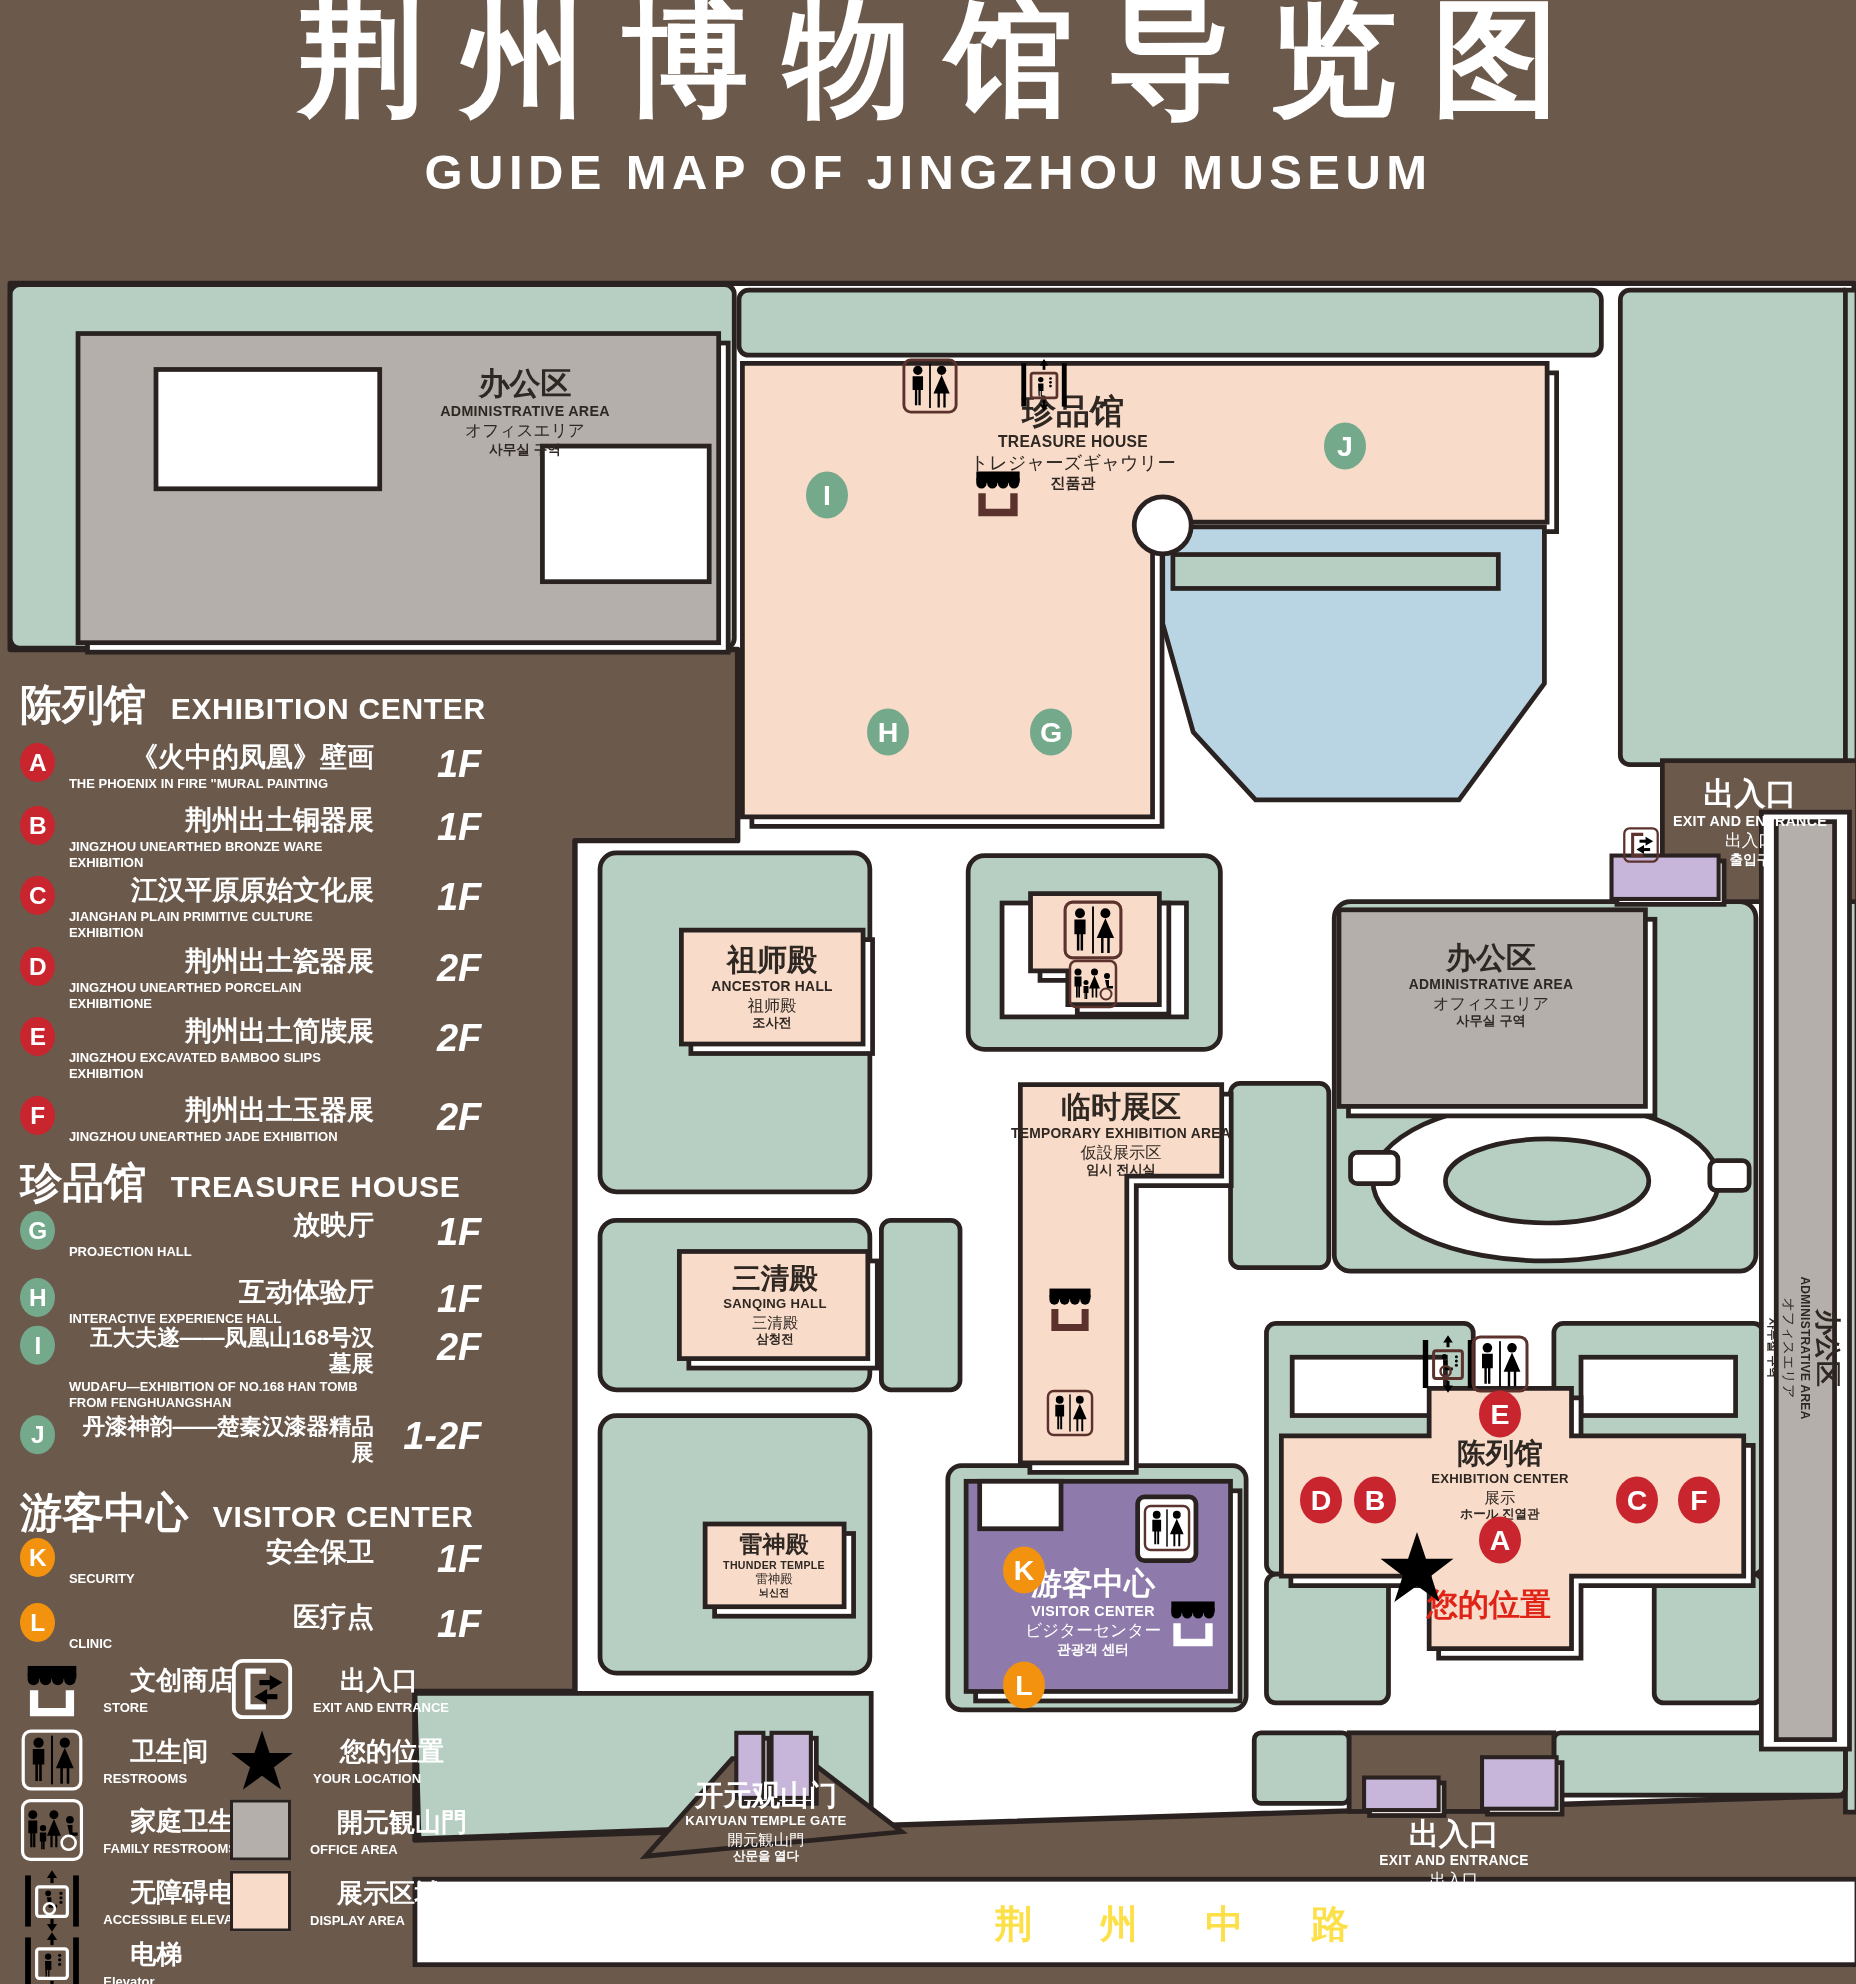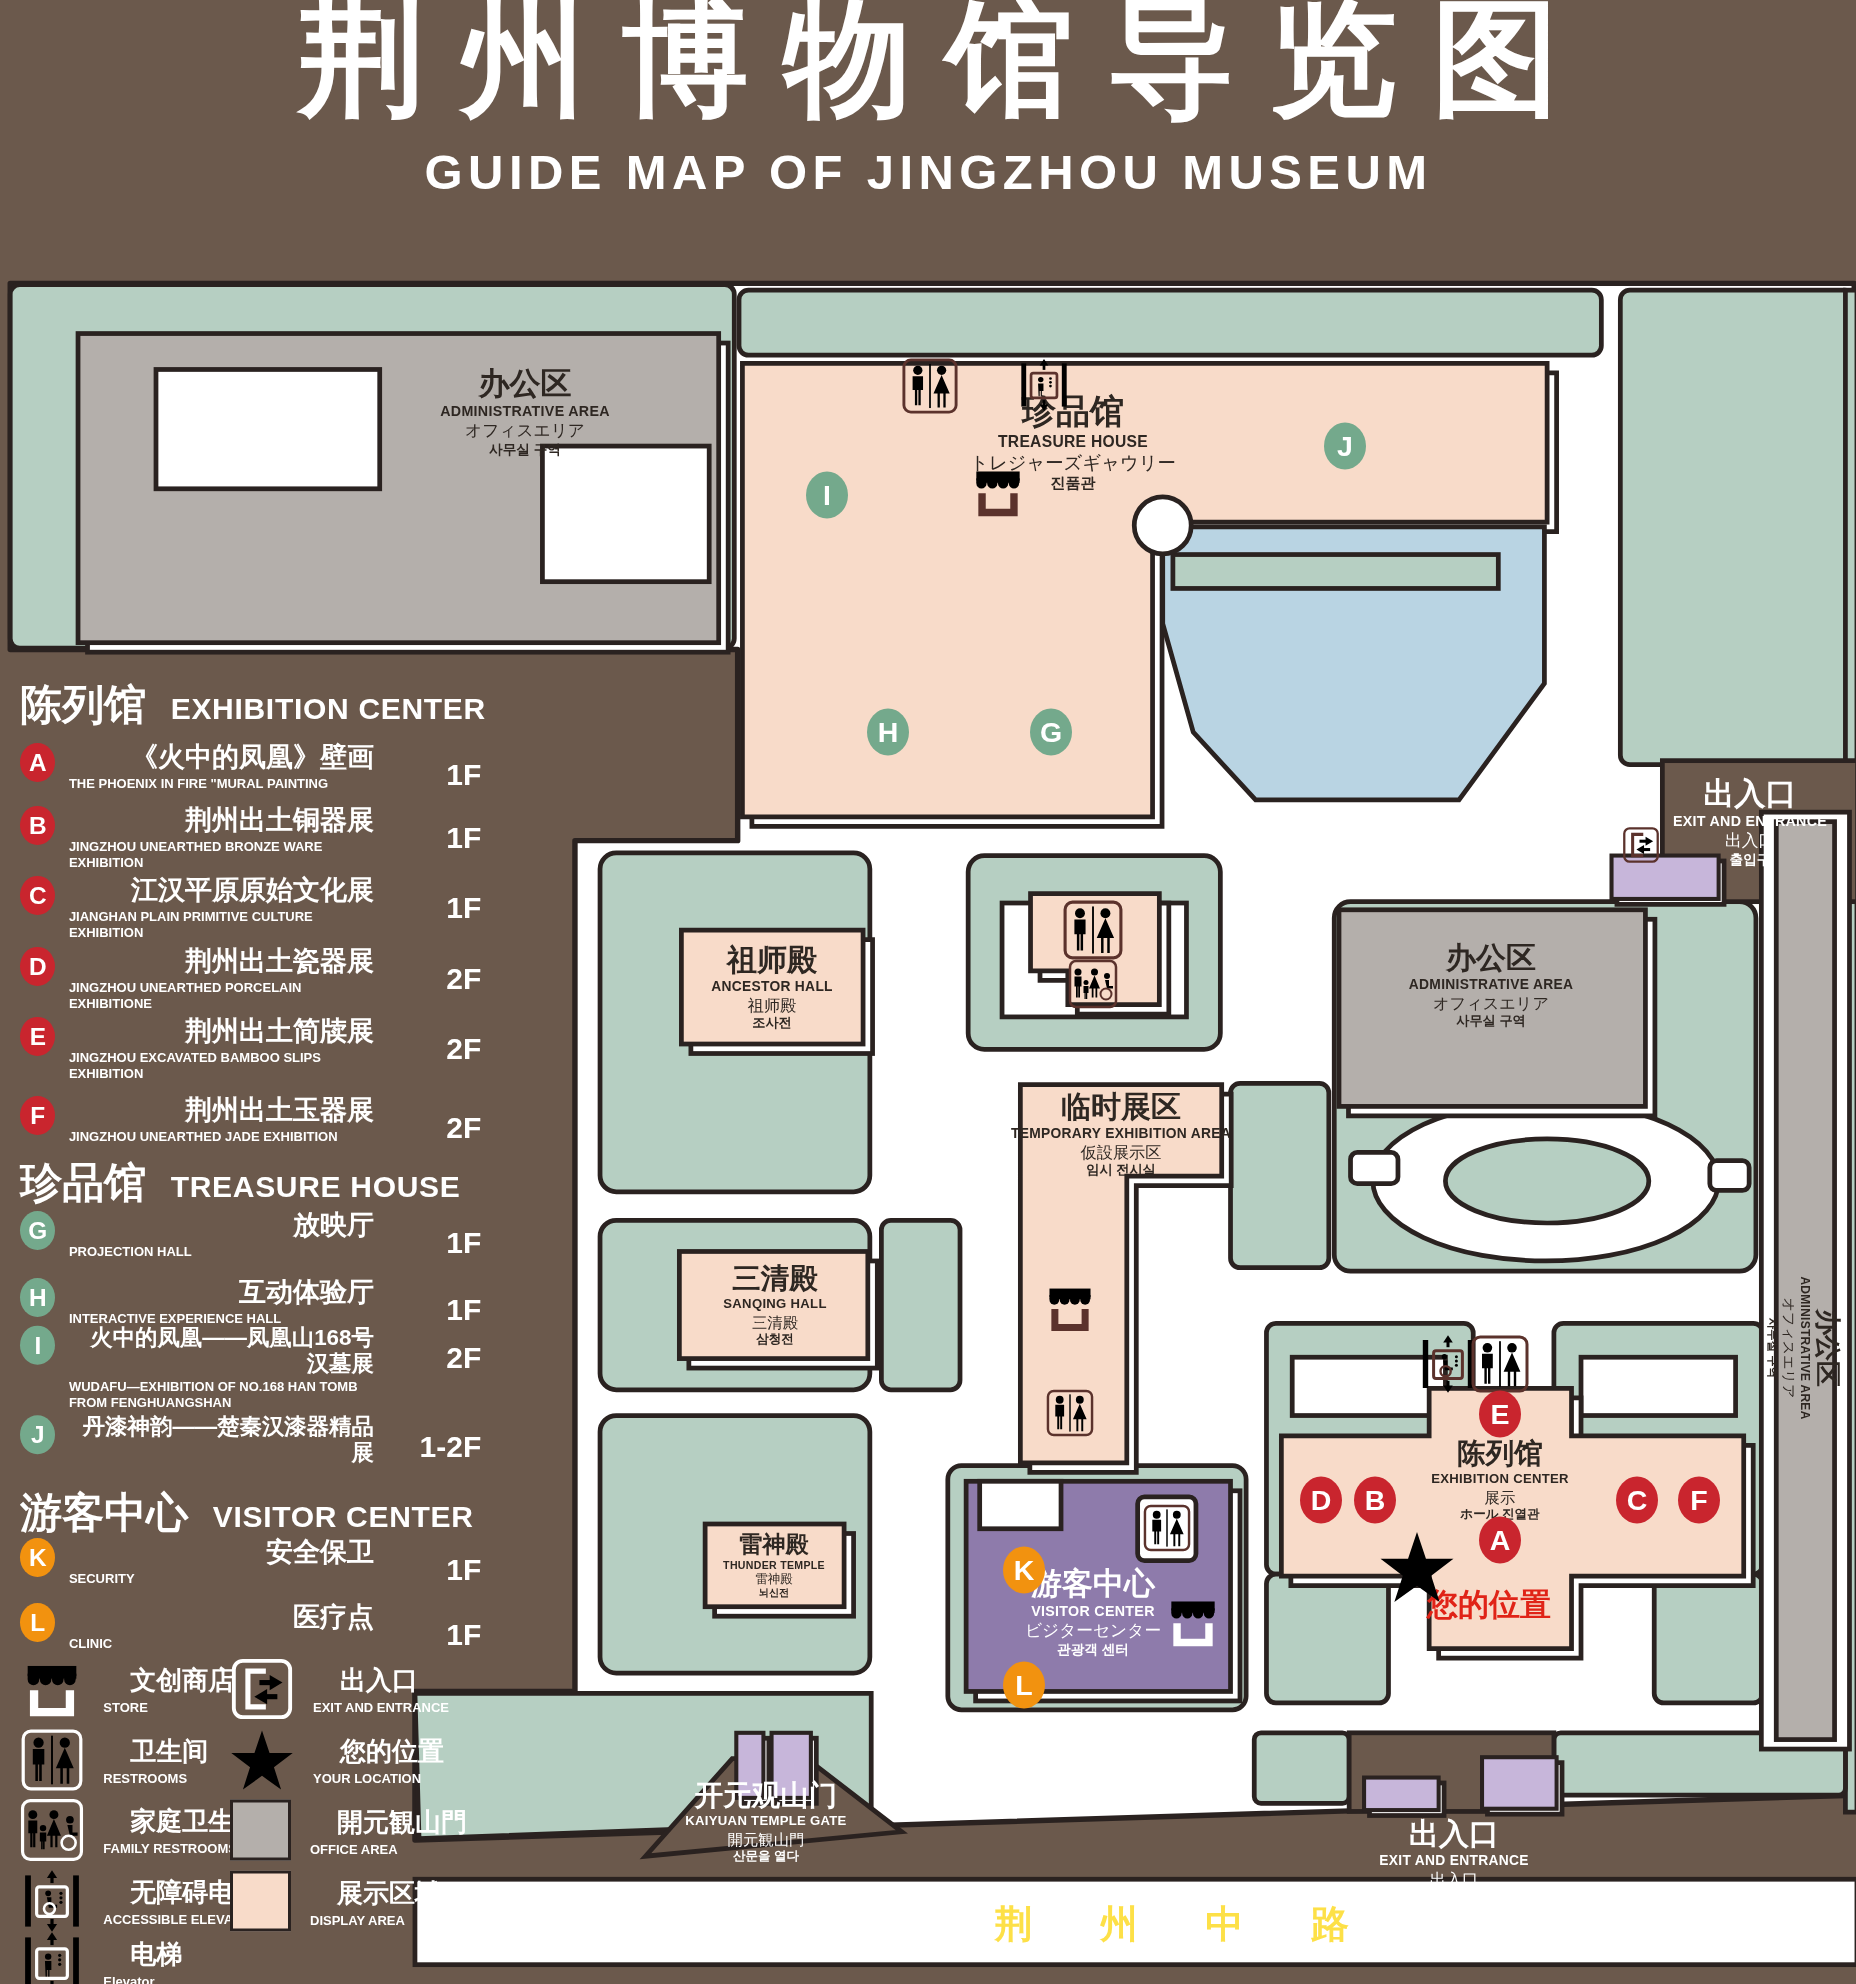--- a/index.html
+++ b/index.html
@@ -49,21 +49,21 @@
          transform:translateY(-50%);white-space:nowrap;}
   .lhead .zh{font-size:42px;font-weight:bold;}
   .lhead .en{font-size:30px;font-weight:bold;letter-spacing:0.7px;}
   .lrow{position:absolute;left:20.3px;width:461px;display:flex;gap:13.6px;transform:translateY(-50%);}
   .badge-l{width:35px;height:39px;border-radius:50%;color:#fff;font-weight:bold;font-size:24.4px;
            display:flex;align-items:center;justify-content:center;flex:none;margin-top:1.4px;}
   .ltxt{width:305px;}
   .ltxt .zh{font-size:27px;font-weight:bold;line-height:1.15;text-align:right;}
   .ltxt .zh.zsm{font-size:22.4px;}
   .ltxt .en{font-size:13px;font-weight:bold;line-height:1.25;margin-top:2.7px;}
-  .lfloor{margin-left:auto;font-size:30px;font-weight:bold;margin-top:16px;}
+  .lfloor{margin-left:auto;font-size:38px;font-weight:bold;margin-top:1px;font-style:italic;}
   .srow{position:absolute;display:flex;align-items:center;gap:19px;transform:translateY(-50%);}
   .sicon{width:64px;height:64px;color:#fff;flex:none;}
   .sicon.red{color:#e02317;}
   .stxt .zh{font-size:26px;font-weight:bold;margin-left:27px;}
   .stxt .en{font-size:13px;font-weight:bold;margin-top:2px;}
   .swatch{width:61px;height:61px;border:3.4px solid #2a2220;flex:none;box-sizing:border-box;}
   .swatch.gray{background:#b4afab;} .swatch.pink{background:#f8dbc9;}
 </style>
 </head>
 <body>
@@ -465,21 +465,21 @@
     <span class="badge-l bg2">H</span>
     <div class="ltxt">
         <div class="zh">互动体验厅</div>
         <div class="en">INTERACTIVE EXPERIENCE HALL</div>
       </div>
     <div class="lfloor">1F</div>
   </div>
   <div class="lrow" style="top:1368px">
     <span class="badge-l bg2">I</span>
     <div class="ltxt">
-        <div class="zh zsm">火中的凤凰——凤凰山168号汉墓展</div>
+        <div class="zh zsm">五大夫遂——凤凰山168号汉墓展</div>
         <div class="en">WUDAFU—EXHIBITION OF NO.168 HAN TOMB FROM FENGHUANGSHAN</div>
       </div>
     <div class="lfloor">2F</div>
   </div>
   <div class="lrow" style="top:1440px">
     <span class="badge-l bg2">J</span>
     <div class="ltxt">
         <div class="zh zsm">丹漆神韵——楚秦汉漆器精品展</div>
       </div>
     <div class="lfloor">1-2F</div>

